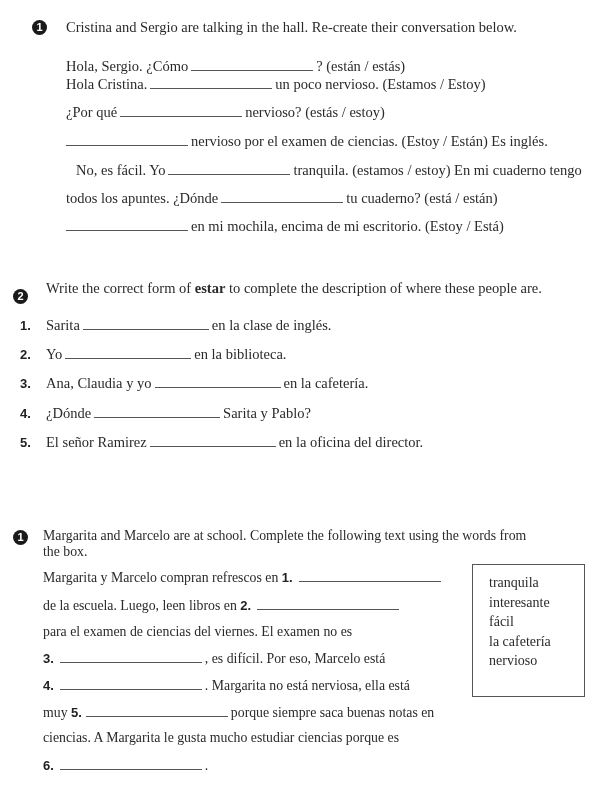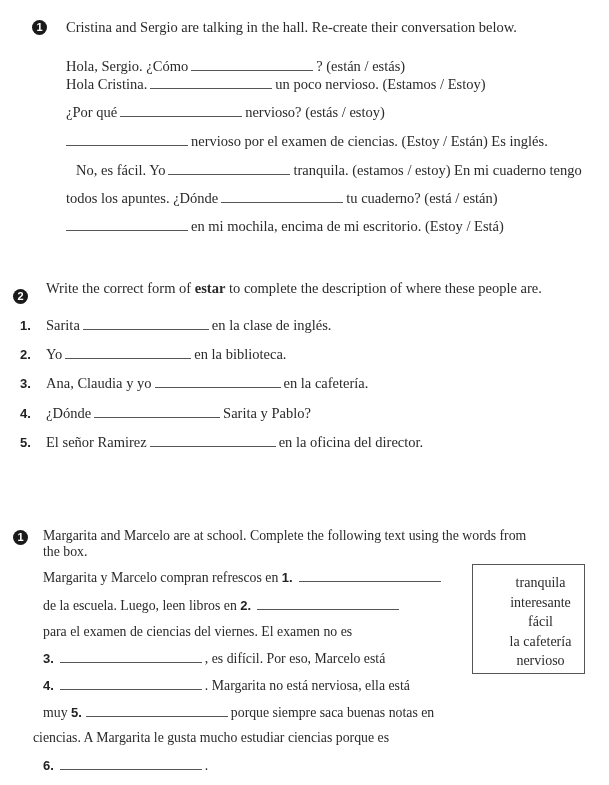--- a/index.html
+++ b/index.html
@@ -19,23 +19,23 @@
   .blank {
     display: inline-block; border-bottom: 1px solid #555;
     height: 12px; vertical-align: baseline; margin: 0 3px;
   }
   .num {
     font-family: "Liberation Sans", "DejaVu Sans", sans-serif;
     font-weight: bold; font-size: 13px; color: #222;
   }
   .bold { font-weight: bold; }
   .wordbox {
-    position: absolute; left: 472px; top: 564px; width: 113px; height: 110px;
-    border: 1px solid #555; box-sizing: border-box; padding: 8px 0 0 24px;
-    font-size: 14px; line-height: 19.5px; text-align: center;
+    position: absolute; left: 472px; top: 564px; width: 113px; height: 133px;
+    border: 1px solid #555; box-sizing: border-box; padding: 8px 0 0 16px;
+    font-size: 14px; line-height: 19.5px;
   }
   .sec3 { font-size: 13.8px; }
 </style>
 </head>
 <body>
 
 <div class="badge" style="left:32px; top:20px;">1</div>
 <div class="abs" style="left:66px; top:19px;">Cristina and Sergio are talking in the hall. Re-create their conversation below.</div>
 
 <div class="abs" style="left:66px; top:47px;margin-top:11px;">
@@ -99,21 +99,21 @@
 <div class="abs sec3" style="left:43px; top:650px;">
   <span class="num">3.</span><span class="blank" style="width:142px; margin-left:6px;"></span><span>, es difícil. Por eso, Marcelo está</span>
 </div>
 <div class="abs sec3" style="left:43px; top:677px;">
   <span class="num">4.</span><span class="blank" style="width:142px; margin-left:6px;"></span><span>. Margarita no está nerviosa, ella está</span>
 </div>
 <div class="abs sec3" style="left:43px; top:704px;">
   <span>muy</span>
   <span class="num">5.</span><span class="blank" style="width:142px; margin-left:4px;"></span><span>porque siempre saca buenas notas en</span>
 </div>
-<div class="abs sec3" style="left:33px; top:730px;">
+<div class="abs sec3" style="left:43px; top:730px;">
   <span>ciencias. A Margarita le gusta mucho estudiar ciencias porque es</span>
 </div>
 <div class="abs sec3" style="left:43px; top:757px;">
   <span class="num">6.</span><span class="blank" style="width:142px; margin-left:6px;"></span><span>.</span>
 </div>
 
 <div class="wordbox">
   <div>tranquila</div>
   <div>interesante</div>
   <div>fácil</div>

